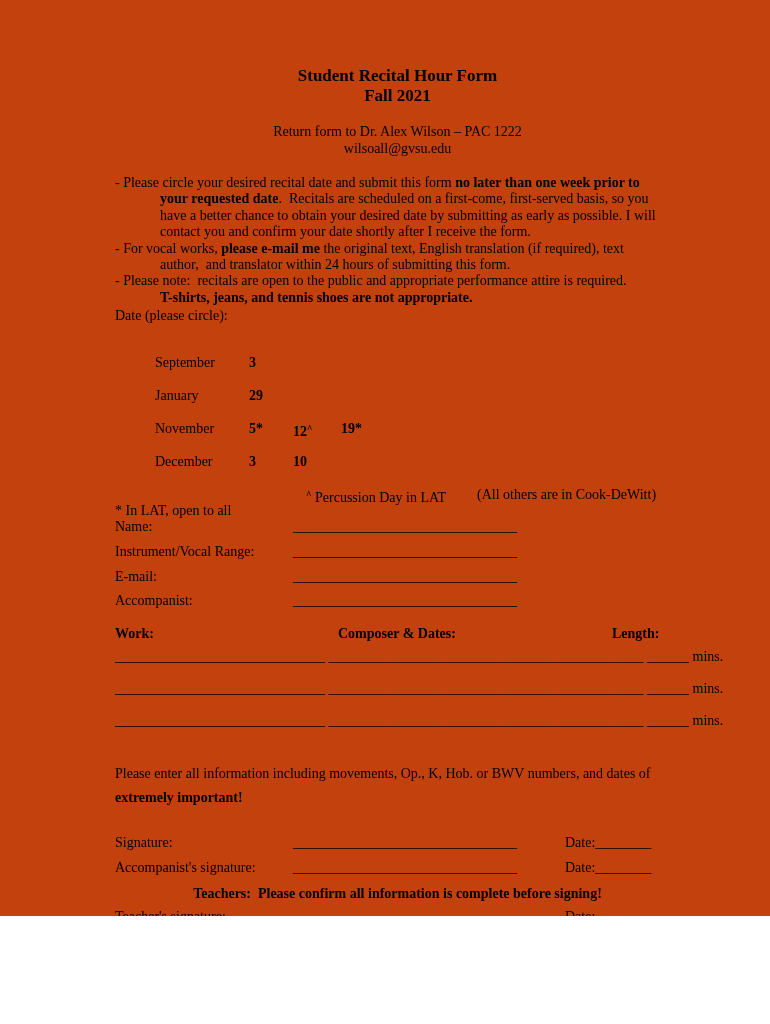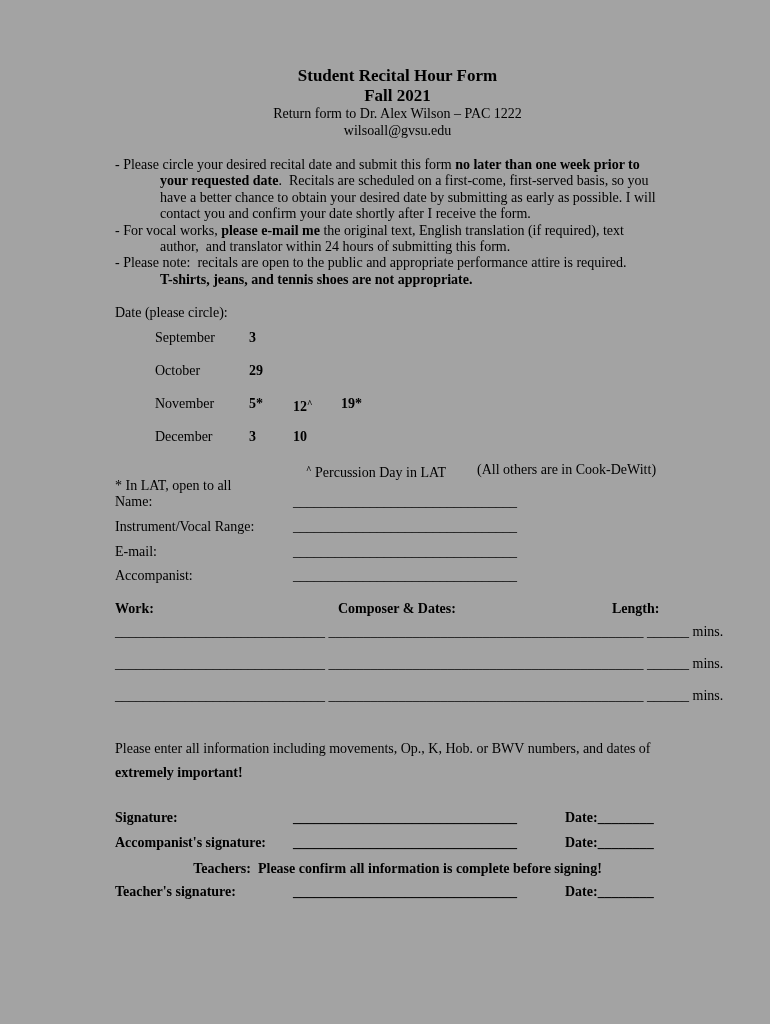--- a/index.html
+++ b/index.html
@@ -1,34 +1,34 @@
 <!DOCTYPE html>
 <html><head>
 <meta charset="utf-8">
 <style>
   html,body{margin:0;padding:0;background:#ffffff;}
   .page{
     position:relative;
-    width:770px;height:1024px;
-    background:#a3a3a3;
+    width:770px;height:916px;
+    background:#c2410c;
     font-family:"Liberation Serif","DejaVu Serif",serif;
     font-size:14px;color:#000;
     box-sizing:border-box;
     padding:66px 24px 0 115px;
     overflow:hidden;
   }
   .center-full{margin-left:-115px;margin-right:-49px;text-align:center;}
   .ttl{font-weight:bold;font-size:17px;line-height:20px;white-space:pre;}
   .ret{line-height:16.5px;white-space:pre;}
-  .ret-block{}
+  .ret-block{margin-top:18px;}
   #instructions{margin-top:18px;}
   .tline{line-height:16.4px;white-space:pre;}
   .tline.ind{padding-left:45px;}
-  .date-label{margin-top:17px;line-height:16.5px;white-space:pre;}
-  #date-rows{margin-top:8px;}
+  .date-label{margin-top:2px;line-height:16.5px;white-space:pre;}
+  #date-rows{margin-top:30px;}
   .date-row{position:relative;height:33px;line-height:16.5px;}
   .date-row .month{position:absolute;left:40px;top:0;}
   .date-row .d0{position:absolute;left:134px;top:0;font-weight:bold;}
   .date-row .d1{position:absolute;left:178px;top:0;font-weight:bold;}
   .date-row .d2{position:absolute;left:226px;top:0;font-weight:bold;}
   sup.car{font-size:9.5px;vertical-align:4px;}
   .footnote-row{position:relative;height:16.5px;line-height:16.5px;}
   .fn1{position:absolute;left:0;top:16px;white-space:pre;}
   .fn2{position:absolute;left:175px;top:0;white-space:pre;margin-left:16px;}
   .fn3{position:absolute;left:362px;top:0;white-space:pre;}
@@ -39,21 +39,21 @@
   .field-row .fblank{position:absolute;left:178px;top:0;white-space:pre;}
   .works-header{position:relative;height:16.5px;line-height:16.5px;margin-top:8px;font-weight:bold;}
   .wh1{position:absolute;left:0;top:0;text-align:center;}
   .wh2{position:absolute;left:223px;top:0;}
   .wh3{position:absolute;left:497px;top:0;}
   #work-rows{margin-top:6px;}
   .work-row{height:32.2px;line-height:16.5px;white-space:pre;}
   #notes{margin-top:17px;}
   .nline{line-height:24px;white-space:pre;}
   #signatures{margin-top:25px;}
-  .sig-row{position:relative;height:24.7px;line-height:16.5px;font-weight:bold;}
+  .sig-row{position:relative;height:24.7px;line-height:16.5px;}
   .sig-row .slabel{position:absolute;left:0;top:0;white-space:pre;}
   .sig-row .sblank{position:absolute;left:178px;top:0;white-space:pre;}
   .sig-row .sdate{position:absolute;left:450px;top:0;white-space:pre;}
   .teachers{font-weight:bold;height:24.7px;line-height:20px;white-space:pre;}
   b{font-weight:bold;}
 </style>
 </head>
 <body>
 
 <div class="page">
@@ -78,21 +78,21 @@
     </div>
 
   <div class="date-label">Date (please circle):</div>
 
   <div id="date-rows">
       <div class="date-row">
         <span class="month">September</span>
         <span class="d0">3</span>
       </div>
       <div class="date-row">
-        <span class="month">October</span>
+        <span class="month">January</span>
         <span class="d0">29</span>
       </div>
       <div class="date-row">
         <span class="month">November</span>
         <span class="d0">5*</span>
         <span class="d1">12<sup class="car">^</sup></span>
         <span class="d2">19*</span>
       </div>
       <div class="date-row">
         <span class="month">December</span>

